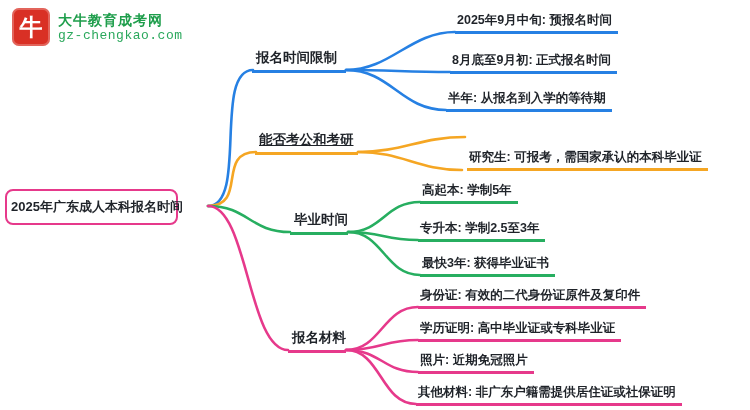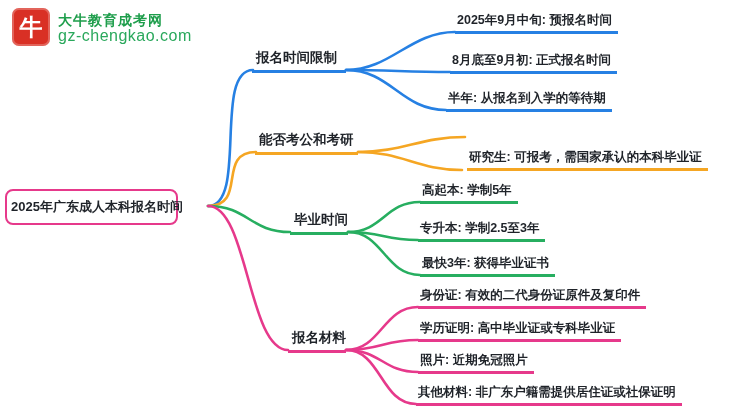--- a/index.html
+++ b/index.html
@@ -35,21 +35,21 @@
     white-space:nowrap;
   }
 
   .logo { position:absolute; left:12px; top:8px; display:flex; align-items:center; gap:8px; }
   .logo-mark {
     width:38px; height:38px; background:#d93025; border-radius:7px;
     color:#fff; font-weight:700; font-size:23px; line-height:38px; text-align:center;
     box-shadow:inset 0 0 0 2px rgba(255,255,255,.25);
   }
   .site-name { color:#1f9e4c; font-weight:700; font-size:14px; line-height:17px; letter-spacing:1px; }
-  .site-url  { color:#2aa85c; font-size:16px; line-height:13px; letter-spacing:.5px; }
+  .site-url  { color:#2aa85c; font-size:13px; line-height:13px; letter-spacing:.5px;font-family:Liberation Mono, monospace; }
 </style>
 </head>
 <body>
 
 <div class="stage">
 
   <svg class="links" width="750" height="410">
 
     <path class="e-blue" d="M208,206 C248,206 213,70 253,70"></path>
     <path class="e-orange" d="M208,206 C248,206 216,152 256,152"></path>
@@ -77,21 +77,21 @@
     <div class="logo-mark">牛</div>
     <div>
       <div class="site-name">大牛教育成考网</div>
       <div class="site-url">gz-chengkao.com</div>
     </div>
   </div>
 
   <div class="root-node">2025年广东成人本科报名时间</div>
 
   <div class="node branch u-blue" style="left:252px; top:48px;  width:94px;">报名时间限制</div>
-  <div class="node branch u-orange" style="left:255px; top:130px; width:103px;">能否考公和考研</div>
+  <div class="node branch u-orange" style="left:255px; top:130px; width:103px;text-decoration:underline;">能否考公和考研</div>
   <div class="node branch u-green" style="left:290px; top:210px; width:58px;">毕业时间</div>
   <div class="node branch u-pink" style="left:288px; top:328px; width:58px;">报名材料</div>
 
   <div class="node leaf u-blue" style="left:455px; top:11px;">2025年9月中旬: 预报名时间</div>
   <div class="node leaf u-blue" style="left:450px; top:51px;">8月底至9月初: 正式报名时间</div>
   <div class="node leaf u-blue" style="left:446px; top:89px;">半年: 从报名到入学的等待期</div>
 
   <div class="node leaf u-orange" style="left:467px; top:116px;margin-top:32px;">研究生: 可报考，需国家承认的本科毕业证</div>
 
   <div class="node leaf u-green" style="left:420px; top:181px;">高起本: 学制5年</div>

